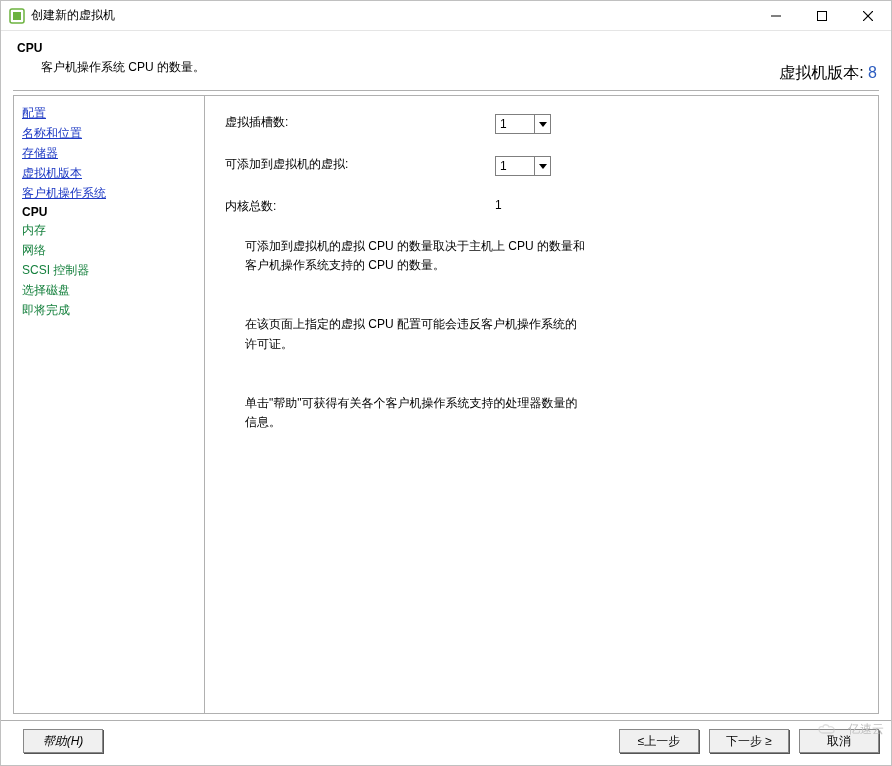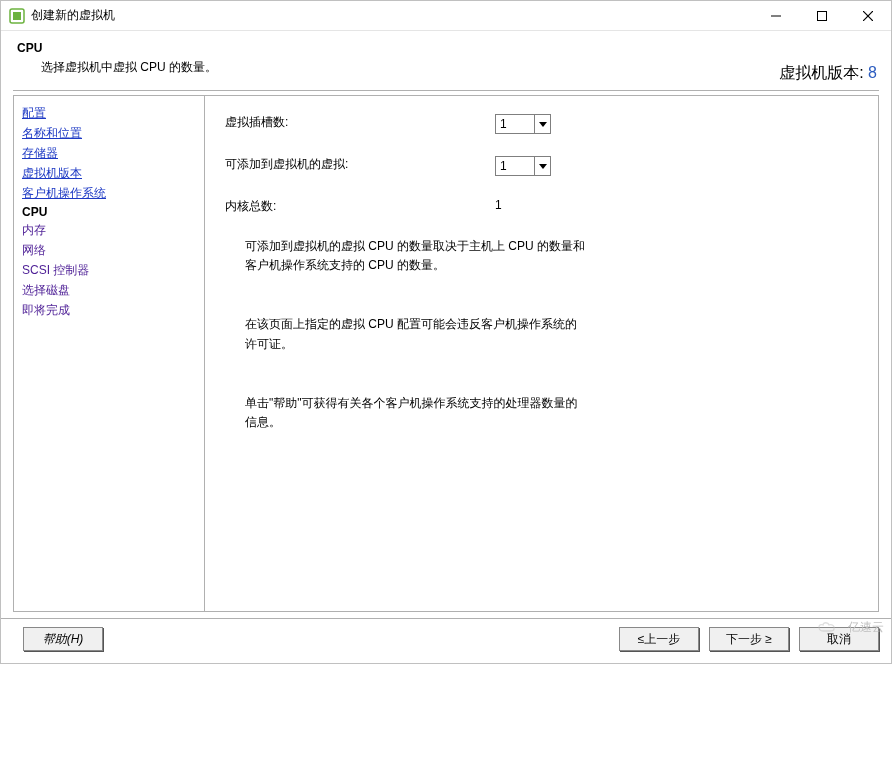--- a/index.html
+++ b/index.html
@@ -5,21 +5,21 @@
   * { box-sizing: border-box; }
   body {
     margin: 0;
     font-family: "Microsoft YaHei", "SimSun", Tahoma, sans-serif;
     font-size: 12px;
     background: #ffffff;
     color: #000;
   }
   .window {
     width: 892px;
-    height: 664px;
+    height: 766px;
     display: flex;
     flex-direction: column;
     border: 1px solid #c0c0c0;
     background: #fff;
   }
   
   .titlebar {
     height: 30px;
     display: flex;
     align-items: center;
@@ -101,21 +101,21 @@
   }
   .nav-link {
     color: #1d39c4;
     text-decoration: underline;
   }
   .nav-current {
     color: #000;
     font-weight: bold;
   }
   .nav-pending {
-    color: #4c1d95;
+    color: #15803d;
   }
   .content {
     flex: 1;
     border: 1px solid #b0b0b0;
     border-left: none;
     padding: 18px 20px;
     background: #fff;
   }
   .form-row {
     display: flex;
@@ -226,21 +226,21 @@
         <svg viewBox="0 0 10 10">
               <line x1="0" y1="0" x2="10" y2="10" stroke="#000" stroke-width="1.2"></line>
               <line x1="10" y1="0" x2="0" y2="10" stroke="#000" stroke-width="1.2"></line>
             </svg>
       </div>
     </div>
   </div>
 
   <div class="header">
     <div class="h-title">CPU</div>
-    <div class="h-sub">选择虚拟机中虚拟 CPU 的数量。</div>
+    <div class="h-sub">客户机操作系统 CPU 的数量。</div>
     <div class="version">
       <span>虚拟机版本:</span>
       <span class="ver-num">8</span>
     </div>
   </div>
   <div class="divider"></div>
 
   <div class="body">
     <div class="sidebar">
       <span class="nav-item nav-link">配置</span>

